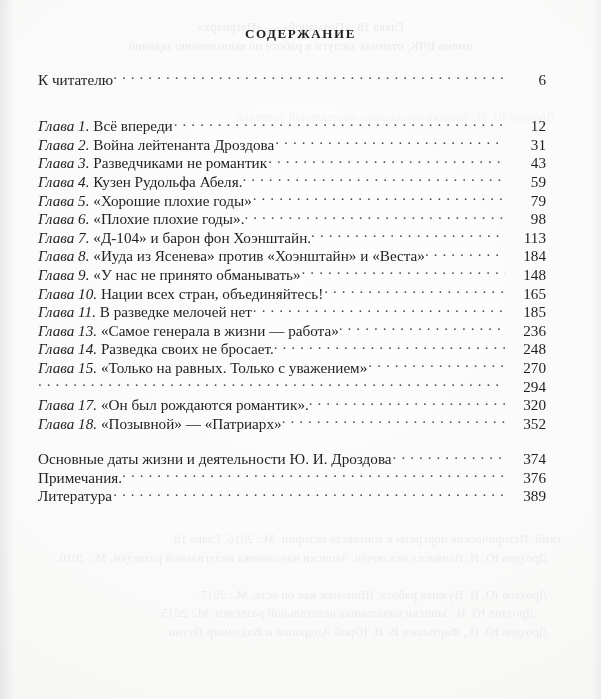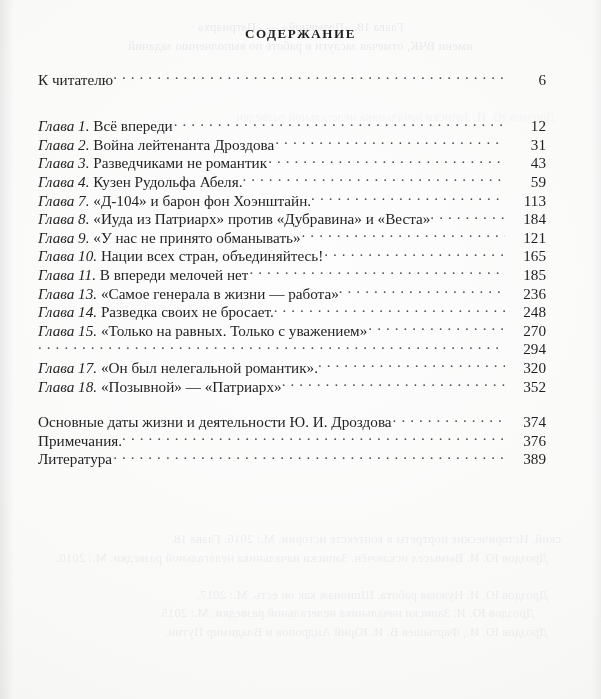--- a/index.html
+++ b/index.html
@@ -210,48 +210,58 @@
           <span class="leader"></span>
           <span class="page-no">43</span>
         </div>
 
         <div class="toc-row tight">
           <span class="label"><span class="chap">Глава 4.</span> <span>Кузен Рудольфа Абеля.</span></span>
           <span class="leader"></span>
           <span class="page-no">59</span>
         </div>
 
-
+        <div class="toc-row">
+          <span class="label"><span class="chap">Глава 5.</span> <span>«Хорошие плохие годы»</span></span>
+          <span class="leader"></span>
+          <span class="page-no">79</span>
+        </div>
+
+        <div class="toc-row tight">
+          <span class="label"><span class="chap">Глава 6.</span> <span>«Плохие плохие годы».</span></span>
+          <span class="leader"></span>
+          <span class="page-no">98</span>
+        </div>
 
         <div class="toc-row tight">
           <span class="label"><span class="chap">Глава 7.</span> <span>«Д-104» и барон фон Хоэнштайн.</span></span>
           <span class="leader"></span>
           <span class="page-no">113</span>
         </div>
 
         <div class="toc-row tight">
-          <span class="label"><span class="chap">Глава 8.</span> <span>«Иуда из Патриарх» против «Дубравина» и «Веста»</span></span>
+          <span class="label"><span class="chap">Глава 8.</span> <span>«Иуда из Ясенева» против «Хоэнштайн» и «Веста»</span></span>
           <span class="leader"></span>
           <span class="page-no">184</span>
         </div>
 
         <div class="toc-row">
           <span class="label"><span class="chap">Глава 9.</span> <span>«У нас не принято обманывать»</span></span>
           <span class="leader"></span>
-          <span class="page-no">121</span>
+          <span class="page-no">148</span>
         </div>
 
         <div class="toc-row">
           <span class="label"><span class="chap">Глава 10.</span> <span>Нации всех стран, объединяйтесь!</span></span>
           <span class="leader"></span>
           <span class="page-no">165</span>
         </div>
 
         <div class="toc-row">
-          <span class="label"><span class="chap">Глава 11.</span> <span>В впереди мелочей нет</span></span>
+          <span class="label"><span class="chap">Глава 11.</span> <span>В разведке мелочей нет</span></span>
           <span class="leader"></span>
           <span class="page-no">185</span>
         </div>
 
 
         <div class="toc-row tight">
           <span class="label"><span class="chap">Глава 13.</span> <span>«Самое генерала в жизни — работа»</span></span>
           <span class="leader"></span>
           <span class="page-no">236</span>
         </div>
@@ -267,21 +277,21 @@
           <span class="leader"></span>
           <span class="page-no">270</span>
         </div>
 
         <div class="toc-row tight">
           <span class="leader"></span>
           <span class="page-no">294</span>
         </div>
 
         <div class="toc-row tight">
-          <span class="label"><span class="chap">Глава 17.</span> <span>«Он был нелегальной романтик».</span></span>
+          <span class="label"><span class="chap">Глава 17.</span> <span>«Он был рождаются романтик».</span></span>
           <span class="leader"></span>
           <span class="page-no">320</span>
         </div>
 
         <div class="toc-row tight">
           <span class="label"><span class="chap">Глава 18.</span> <span>«Позывной» — «Патриарх»</span></span>
           <span class="leader"></span>
           <span class="page-no">352</span>
         </div>
 

